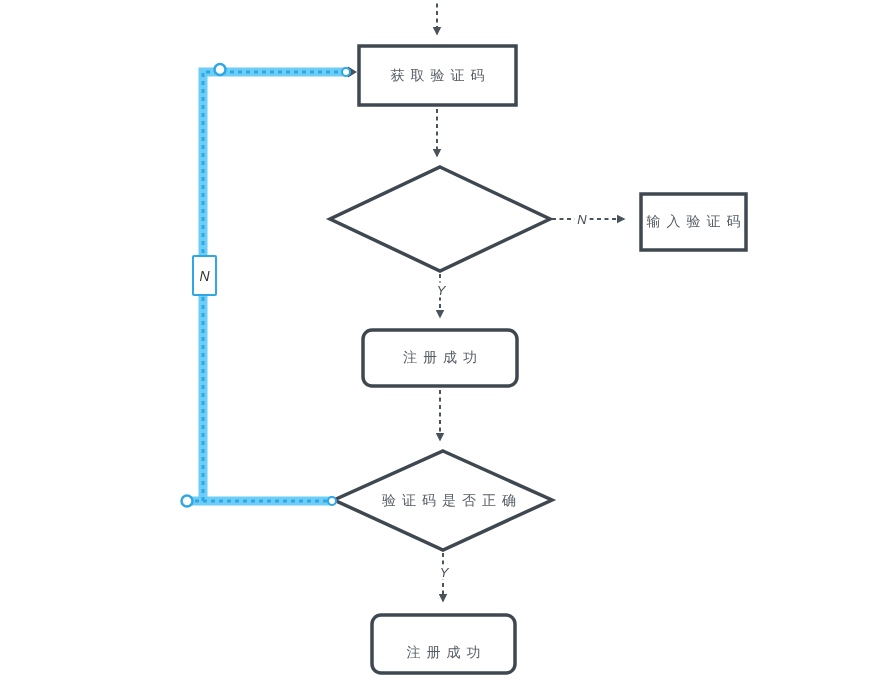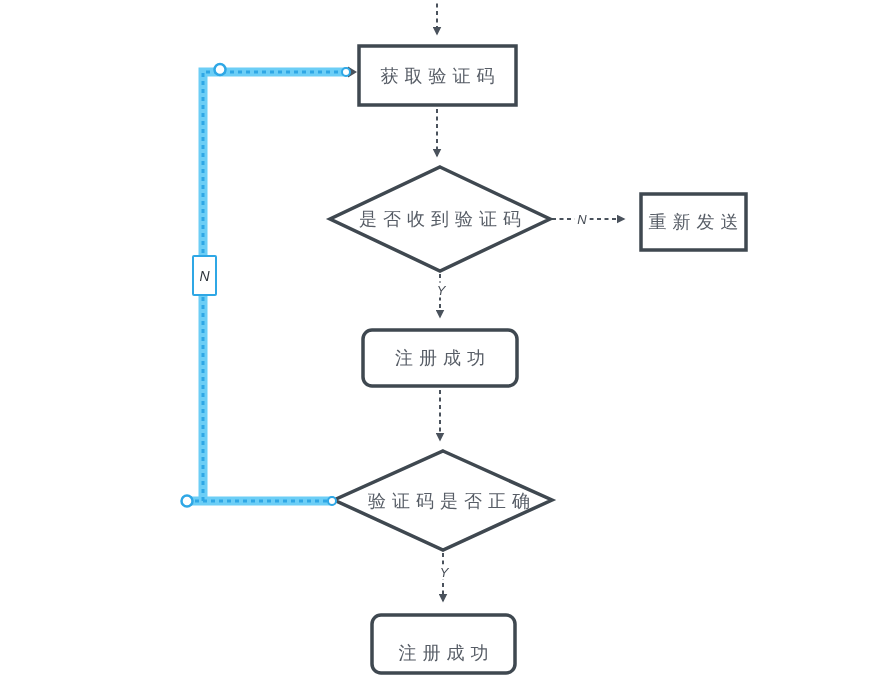--- a/index.html
+++ b/index.html
@@ -52,21 +52,21 @@
     stroke:var(--handle-border,#2FA7E5);
   }
   .handle.big{stroke-width:2.5;}
   .handle.small{stroke-width:2;}
 
   
   .node-label{
     position:absolute;
     display:flex;align-items:center;justify-content:center;
     color:var(--node-text,#575D66);
-    font-size:18px;
+    font-size:14px;
     letter-spacing:6px;
     padding-left:6px;
     box-sizing:border-box;
     white-space:nowrap;
     pointer-events:none;
   }
   .branch-label{
     position:absolute;
     transform:translate(-50%,-50%);
     background:var(--canvas-bg,#ffffff);
@@ -124,22 +124,21 @@
       <path class="sel-dash" d="M187,501 H332 M203,501 V72 H348"></path>
       <polygon class="sel-arrow" points="348,66.5 357,72 348,77.5"></polygon>
       <circle class="handle big" cx="220" cy="69.5" r="5.5"></circle>
       <circle class="handle big" cx="187" cy="501" r="5.5"></circle>
       <circle class="handle small" cx="346" cy="72" r="4"></circle>
       <circle class="handle small" cx="332" cy="501" r="4"></circle>
     </g>
   </svg>
 
   <div class="node-label" style="left:357px;top:44px;width:161px;height:63px;">获取验证码</div>
-  <div class="node-label" style="left:330px;top:167px;width:220px;height:104px;">是否收到验证码</div>
-  <div class="node-label" style="left:639px;top:192px;width:109px;height:60px;">重新发送</div>
+  <div class="node-label" style="left:639px;top:192px;width:109px;height:60px;">输入验证码</div>
   <div class="node-label" style="left:361px;top:328px;width:158px;height:60px;">注册成功</div>
   <div class="node-label" style="left:338px;top:450px;width:222px;height:101px;">验证码是否正确</div>
   <div class="node-label" style="left:370px;top:613px;width:147px;height:79px;">注册成功</div>
 
   <div class="branch-label" style="left:582px;top:219px;">N</div>
   <div class="branch-label" style="left:441px;top:290px;">Y</div>
   <div class="branch-label" style="left:444px;top:572px;">Y</div>
 
   <div class="edge-label-box">N</div>
 

